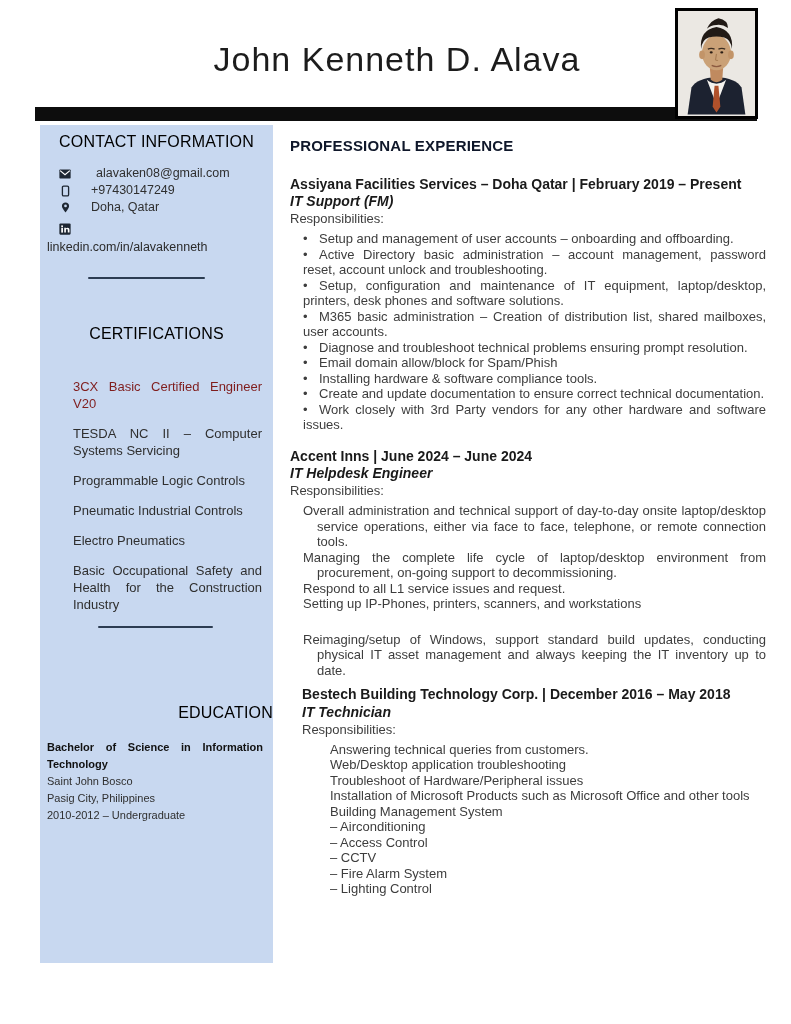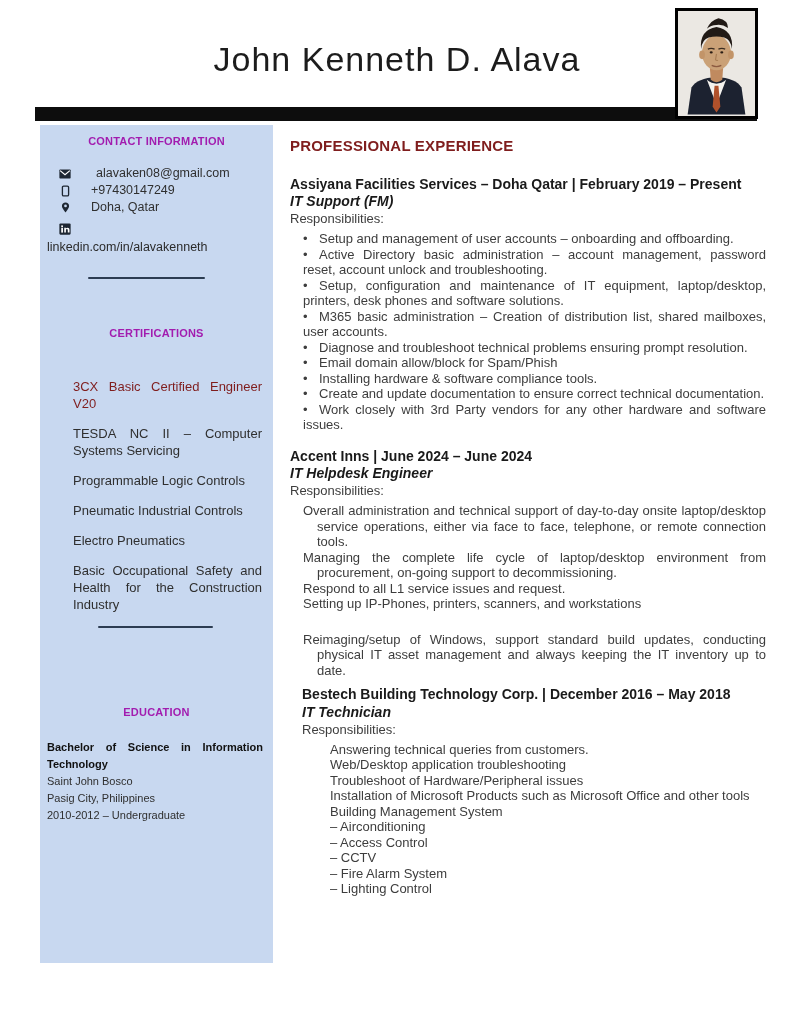--- a/index.html
+++ b/index.html
@@ -23,50 +23,50 @@
     position:absolute; left:675px; top:8px; width:83px; height:111px;
     border:3px solid #000; background:#ece9e4; z-index:2; overflow:hidden;
   }
   .photo-frame svg { display:block; width:100%; height:100%; }
   
   .sidebar {
     position:absolute; left:40px; top:125px; width:233px; height:838px;
     background:#c8d8f0; padding:8px 0 0 0; font-size:13px; line-height:17px;
   }
   .side-heading {
-    font-size:11px; font-weight:700; color:#a21caf; text-align:center;
+    font-size:16px; font-weight:400; color:#000000; text-align:center;
     letter-spacing:0.2px;
   }
   .contact-heading { margin:0 0 15px 0; }
   .contact-rows { padding-left:18px; }
   .contact-row { display:flex; align-items:center; height:17px; }
   .contact-row .c-icon { width:14px; height:14px; flex:0 0 14px; display:flex; align-items:center; justify-content:center; }
   .contact-row .c-text { margin-left:19px; color:#2f2f2f; font-size:12.5px; white-space:nowrap; }
   .row-email .c-text { margin-left:24px; }
   .linkedin-row { margin-top:5px; height:16px; }
   .linkedin-url { padding-left:7px; margin-top:2px; font-size:12.5px; color:#2b2b2b; white-space:nowrap; }
   .divider {
     height:2px; background:#2c3c52; border-radius:1px;
   }
   .divider-1 { width:117px; margin:21px 0 0 48px; }
   .divider-2 { width:115px; margin:1px 0 0 58px; }
   .cert-heading { margin:46px 0 36px 0; }
   .cert-list { padding:0 11px 0 33px; }
   .cert-item { text-align:justify; margin-bottom:13px; color:#2f2f2f; }
   .cert-item.link { color:#7f1d1d; cursor:pointer; }
-  .edu-heading { margin:76px 0 18px 0; }
+  .edu-heading { margin:76px 0 18px 0;text-align:right; }
   .education-block { padding:0 10px 0 7px; font-size:11px; color:#2f2f2f; }
   .edu-degree { font-weight:700; color:#111; text-align:justify; }
   
   .main-col {
     position:absolute; left:290px; top:138px; width:476px;
     font-size:13px; line-height:15.5px; color:#3d3d3d;
   }
   .main-heading {
-    font-size:15px; font-weight:700; color:#7f1d1d; margin-bottom:22px;
+    font-size:15px; font-weight:700; color:#0f172a; margin-bottom:22px;
     letter-spacing:0.2px;
   }
   .job-header {
     font-size:14px; font-weight:700; color:#1a1a1a; line-height:17.5px;
     text-align:justify;
   }
   .job-role { font-size:14px; font-weight:700; font-style:italic; color:#1a1a1a; line-height:17px; }
   .resp-label { line-height:17px; margin-bottom:4px; }
   .bullet-list { padding-left:13px; }
   .bullet-item { position:relative; text-align:justify; text-indent:16px; }

